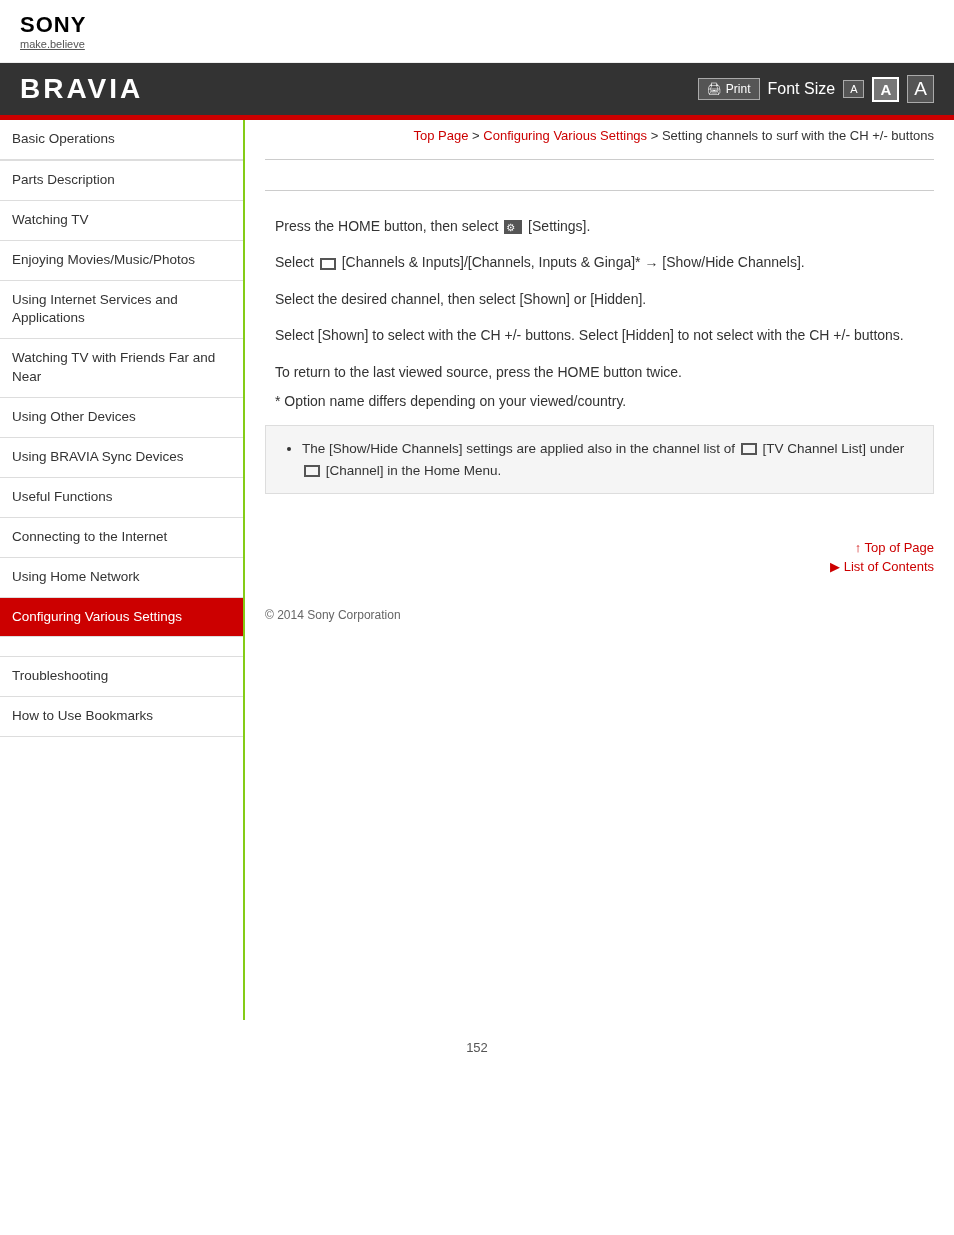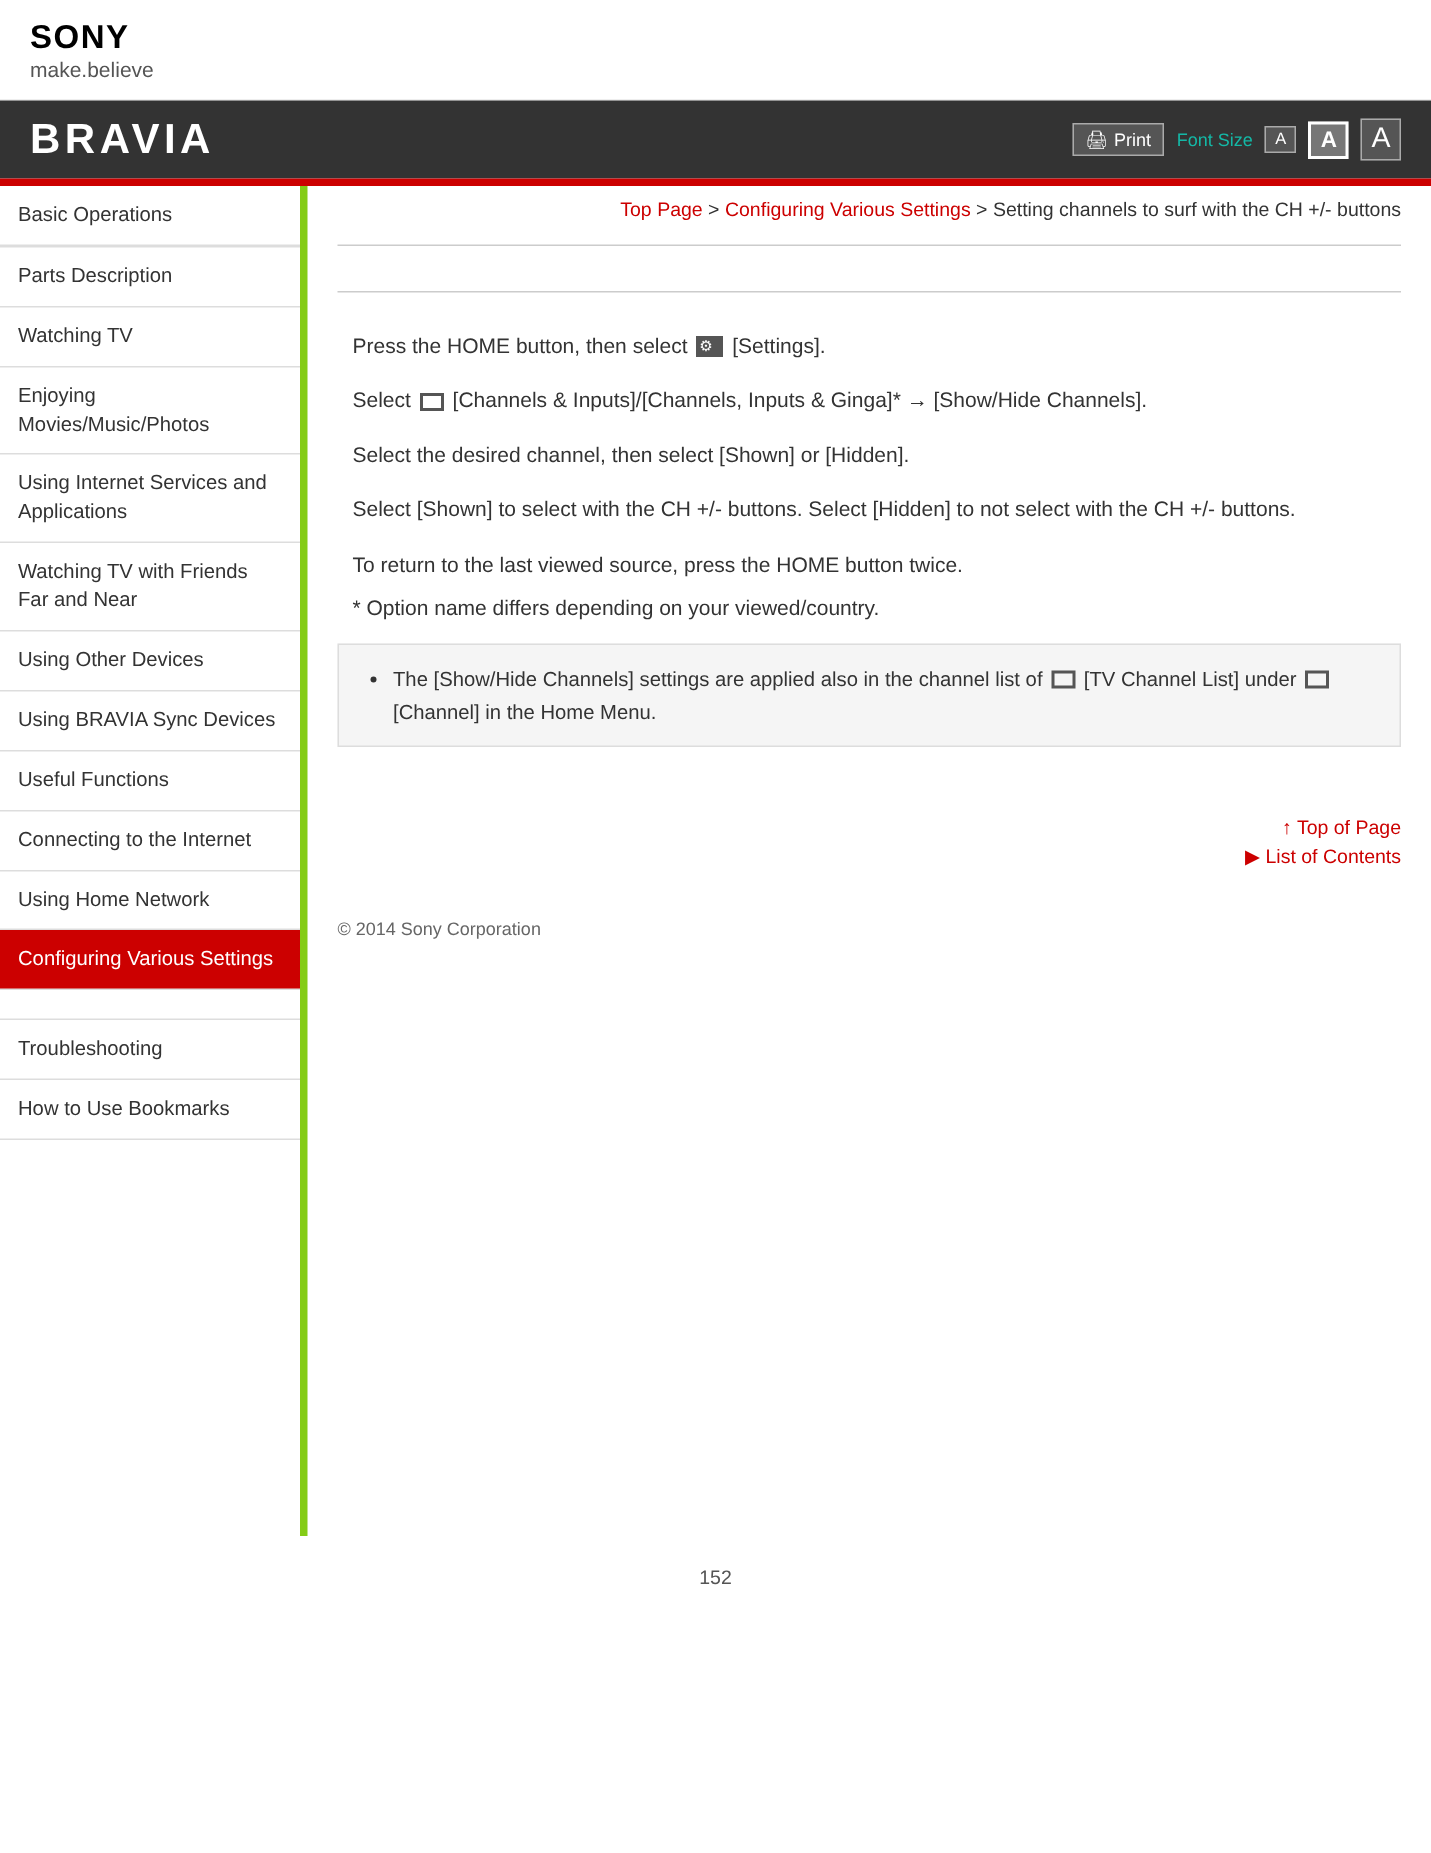--- a/index.html
+++ b/index.html
@@ -2,37 +2,37 @@
 <html><head>
   <meta charset="utf-8">
   <style>
     * { box-sizing: border-box; margin: 0; padding: 0; }
     body { font-family: Arial, sans-serif; font-size: 14px; color: #333; background: #fff; width: 954px; min-height: 1235px; }
 
     
     .top-bar { display: flex; align-items: center; padding: 12px 20px; border-bottom: 1px solid #eee; }
     .sony-logo { display: flex; flex-direction: column; justify-content: space-between; }
     .sony-logo .sony-text { font-size: 22px; font-weight: 900; letter-spacing: 1px; color: #000; }
-    .sony-logo .tagline { font-size: 14px; color: #555; }
+    .sony-logo .tagline { font-size: 11px; color: #555; text-decoration: underline; }
 
     
     .banner { background: #333; display: flex; align-items: center; justify-content: space-between; padding: 10px 20px; margin-bottom: 0; }
     .bravia-title { color: #fff; font-size: 28px; font-weight: bold; letter-spacing: 3px; }
     .banner-controls { display: flex; align-items: center; gap: 8px; }
     .print-btn { border: 1px solid #aaa; background: #555; color: #fff; padding: 3px 8px; font-size: 12px; cursor: pointer; display: flex; align-items: center; gap: 4px; }
-    .font-size-label { color: #14b8a6; font-size: 12px; }
+    .font-size-label { color: #ffffff; font-size: 16px; }
     .font-btn { border: 1px solid #aaa; background: #555; color: #fff; padding: 2px 6px; cursor: pointer; }
     .font-btn.large { font-size: 18px; font-weight: bold; background: #777; border: 2px solid #fff; }
     .red-bar { height: 5px; background: #cc0000; }
 
     
     .main-layout { display: flex; min-height: 900px; }
 
     
-    .sidebar { width: 205px; flex-shrink: 0; border-right: 5px solid #84cc16; padding: 0; }
+    .sidebar { width: 245px; flex-shrink: 0; border-right: 2px solid #84cc16; padding: 0; }
     .sidebar-item { padding: 10px 12px; border-bottom: 1px solid #ddd; font-size: 13.5px; color: #333; cursor: pointer; line-height: 1.4; }
     .sidebar-item.active { background: #cc0000; color: #fff; }
 
     
     .content { flex: 1; padding: 0 20px 20px 20px; }
 
     
     .breadcrumb { padding: 8px 0 6px 0; font-size: 13px; color: #666; text-align: right; }
     .breadcrumb a { color: #c00; text-decoration: none; }
     .breadcrumb span { color: #333; }

